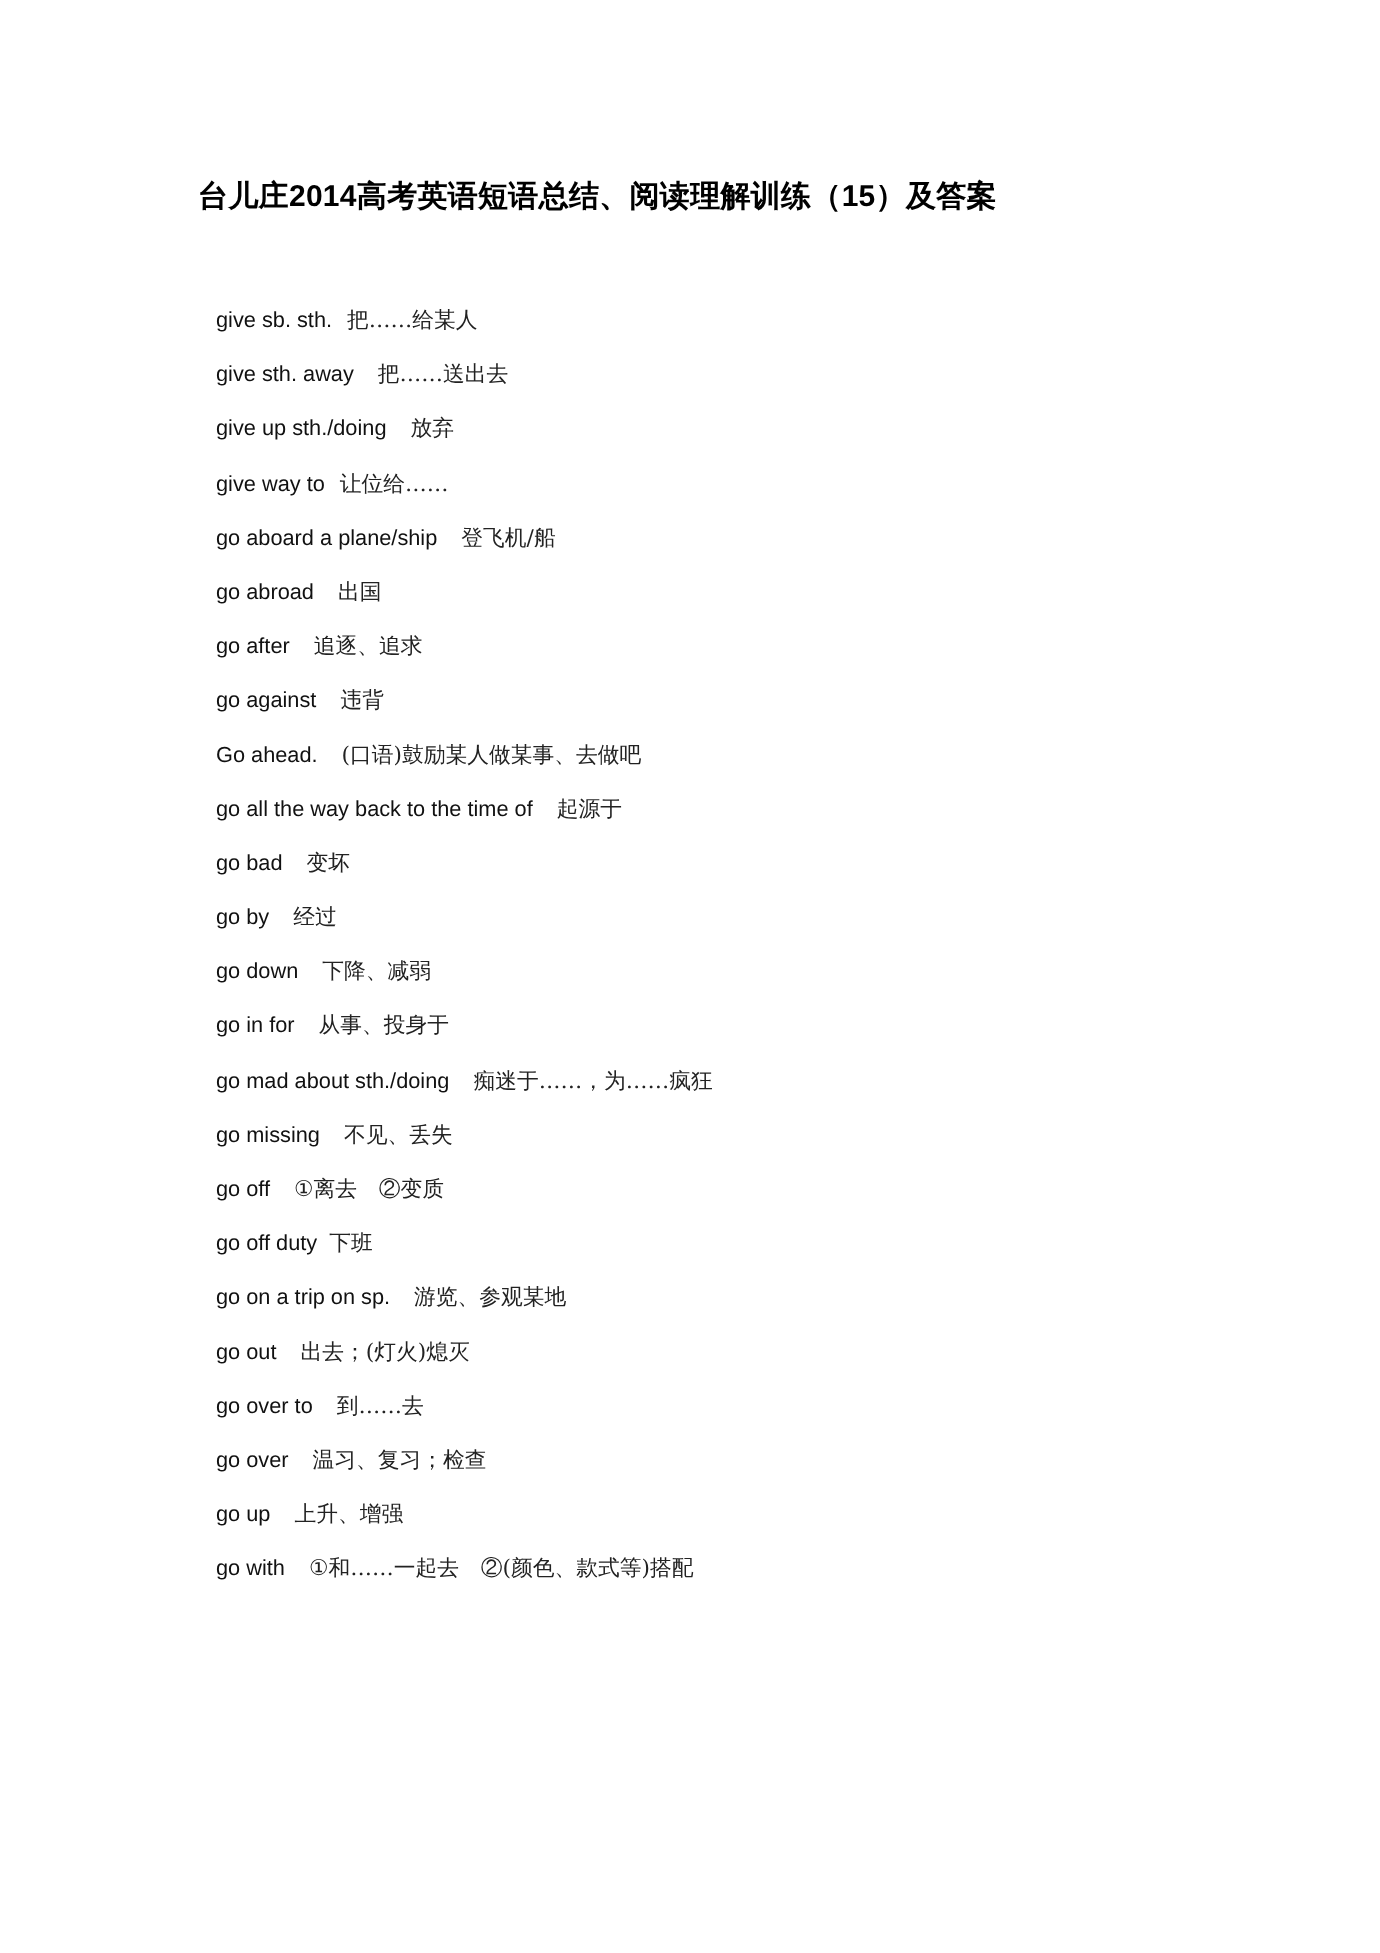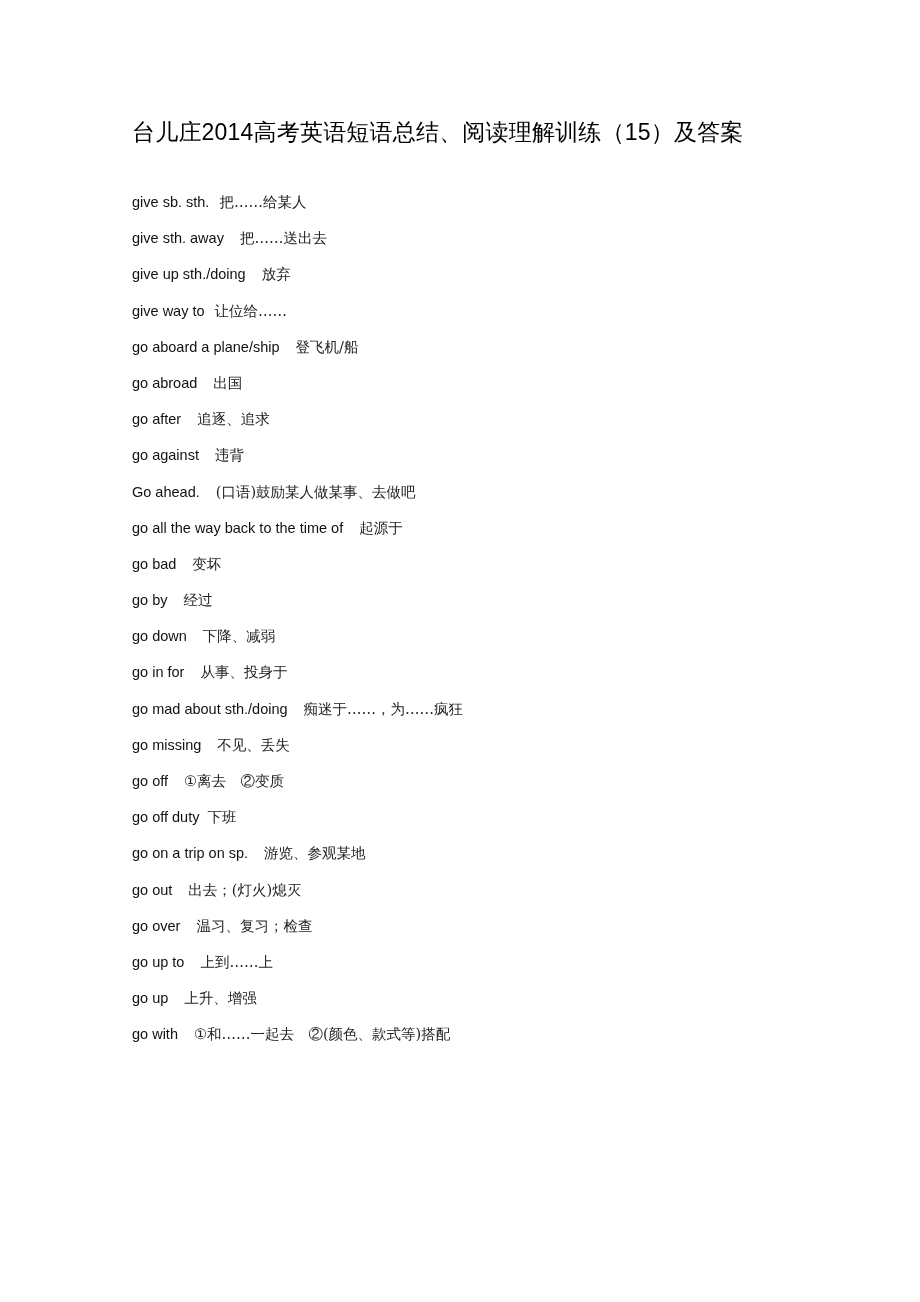--- a/index.html
+++ b/index.html
@@ -19,30 +19,30 @@
       position: absolute;
       left: 0;
       top: 0;
       width: 920px;
       height: 1302px;
     }
     .title {
       position: absolute;
       left: 132px;
       top: 117px;
-      font-size: 23px;
-      font-weight: normal;
+      font-size: 20px;
+      font-weight: bold;
       white-space: nowrap;
       letter-spacing: 0.2px;
     }
     .entries {
       position: absolute;
       left: 132px;
       top: 192px;
-      margin: 0;
+      margin: 12px;
       padding: 0;
       list-style: none;
     }
     .entry {
       height: 36.2px;
       line-height: 20px;
       font-size: 14.5px;
       white-space: nowrap;
     }
     .phrase {
@@ -117,24 +117,24 @@
       <li class="entry">
     <span class="phrase">go off duty</span><span class="gap" style="width: 8px;"></span><span class="meaning">下班</span>
   </li>
       <li class="entry">
     <span class="phrase">go on a trip on sp.</span><span class="gap" style="width: 16px;"></span><span class="meaning">游览、参观某地</span>
   </li>
       <li class="entry">
     <span class="phrase">go out</span><span class="gap" style="width: 16px;"></span><span class="meaning">出去；(灯火)熄灭</span>
   </li>
       <li class="entry">
-    <span class="phrase">go over</span><span class="gap" style="width: 16px;"></span><span class="meaning">温习、复习；检查</span>
+    <span class="phrase">go over to</span><span class="gap" style="width: 16px;"></span><span class="meaning">到……去</span>
   </li>
       <li class="entry">
-    <span class="phrase">go up to</span><span class="gap" style="width: 16px;"></span><span class="meaning">上到……上</span>
+    <span class="phrase">go over</span><span class="gap" style="width: 16px;"></span><span class="meaning">温习、复习；检查</span>
   </li>
       <li class="entry">
     <span class="phrase">go up</span><span class="gap" style="width: 16px;"></span><span class="meaning">上升、增强</span>
   </li>
       <li class="entry">
     <span class="phrase">go with</span><span class="gap" style="width: 16px;"></span><span class="meaning">①和……一起去　②(颜色、款式等)搭配</span>
   </li>
     </ul>
 </div>
 

